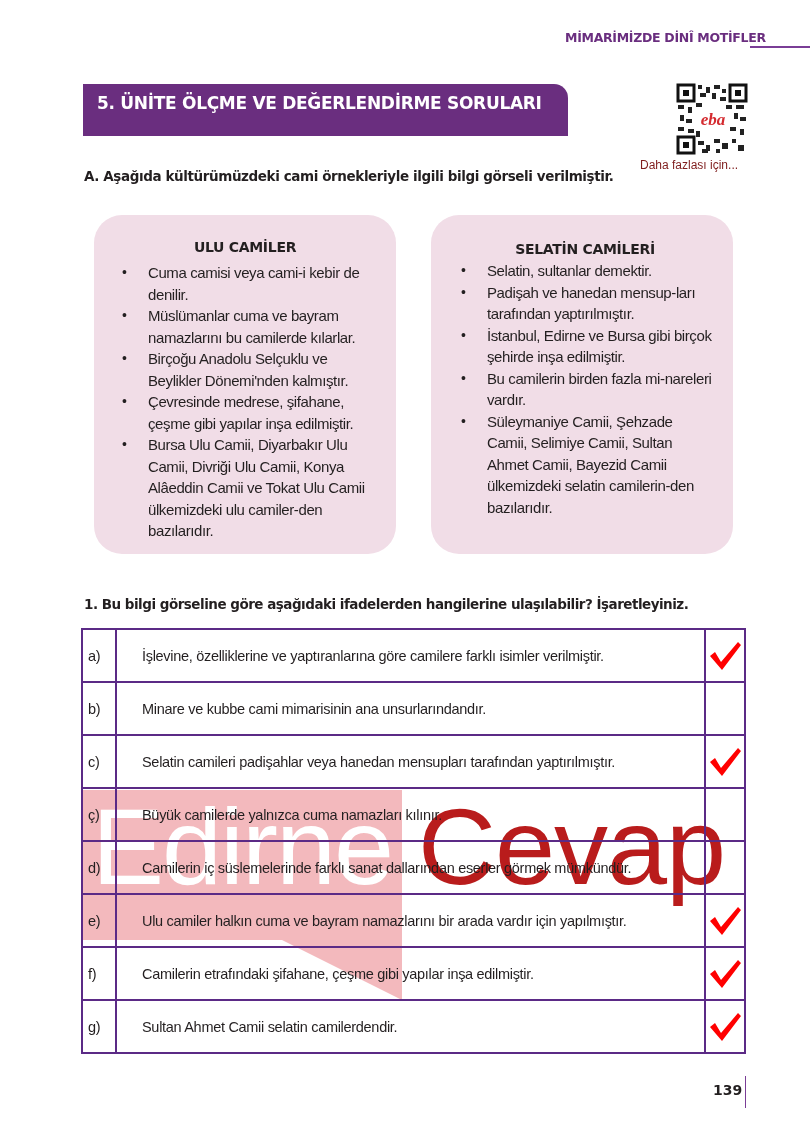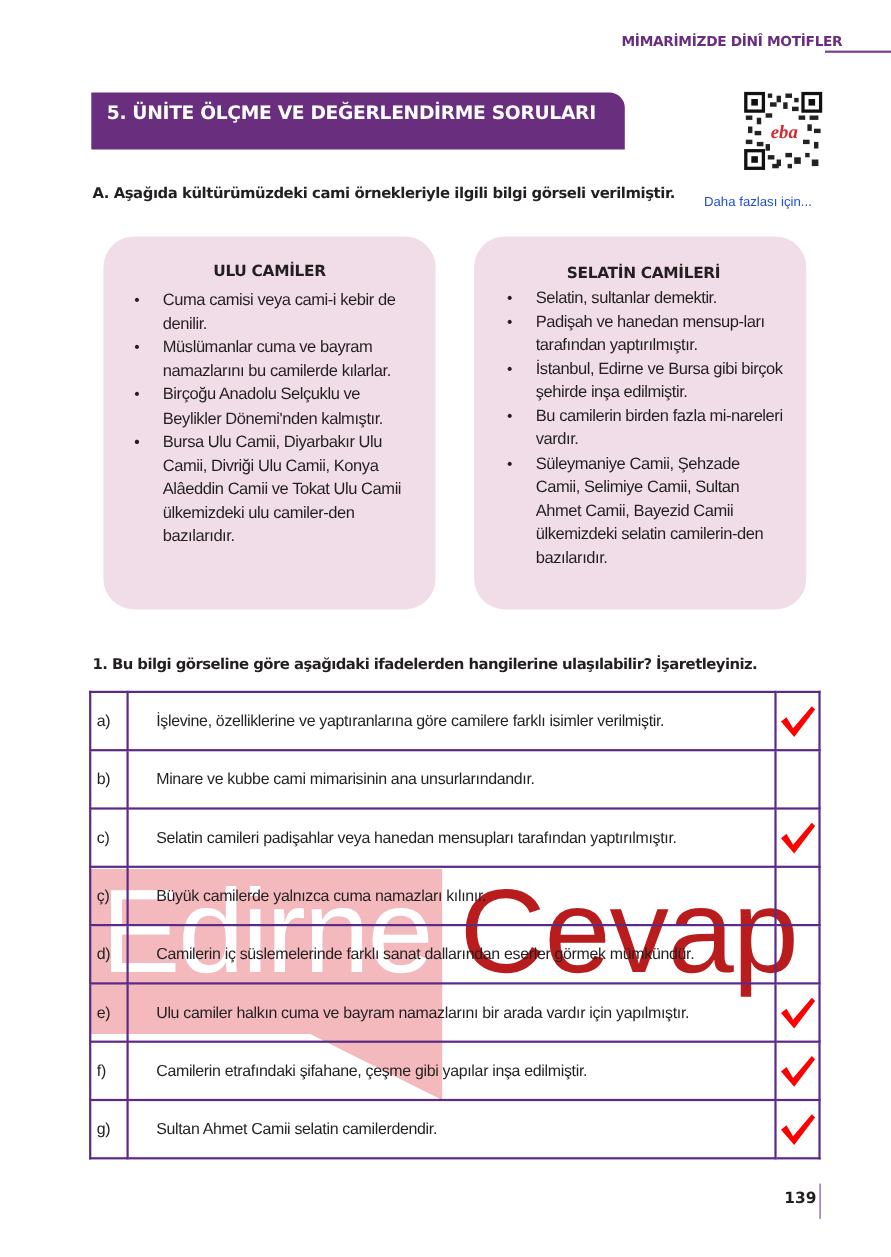--- a/index.html
+++ b/index.html
@@ -5,21 +5,21 @@
   html, body { margin: 0; padding: 0; background: #ffffff; }
   body { width: 810px; height: 1143px; position: relative; overflow: hidden; font-family: "Liberation Sans", "DejaVu Sans", sans-serif; color: #231f20; }
 
   .running-head { position: absolute; top: 30px; left: 565px; font-family: "DejaVu Sans", sans-serif; font-weight: bold; font-size: 12.5px; color: #6a2e7f; letter-spacing: -0.3px; }
   .running-rule { position: absolute; top: 46px; left: 750px; width: 60px; height: 2px; background: #7a3d96; }
 
   .unit-banner { position: absolute; top: 84px; left: 83px; width: 485px; height: 52px; background: #6a2e7f; border-radius: 0 14px 0 0; color: #fff; font-family: "DejaVu Sans", sans-serif; font-weight: bold; font-size: 17px; line-height: 38px; padding-left: 14px; box-sizing: border-box; letter-spacing: -0.3px; }
 
   .qr-block { position: absolute; top: 83px; left: 676px; width: 72px; height: 72px; }
   .qr-block svg { display: block; }
-  .qr-caption { position: absolute; top: 176px; left: 640px; font-size: 12px; color: #1d4ed8; font-family: "Liberation Sans", sans-serif; }
+  .qr-caption { position: absolute; top: 158px; left: 640px; font-size: 12px; color: #7f1d1d; font-family: "Liberation Sans", sans-serif; }
 
   .section-a { position: absolute; top: 168px; left: 84px; font-family: "DejaVu Sans", sans-serif; font-weight: bold; font-size: 13.5px; color: #231f20; letter-spacing: -0.4px; }
 
   .info-box { position: absolute; background: #f1dde7; border-radius: 28px; box-sizing: border-box; }
   .box-ulu { top: 215px; left: 94px; width: 302px; height: 339px; padding: 24px 24px 0 24px; border-radius: 28px; }
   .box-selatin { top: 215px; left: 431px; width: 302px; height: 339px; padding: 24px 20px 0 26px; }
   .box-title { text-align: center; font-family: "DejaVu Sans", sans-serif; font-weight: bold; font-size: 14px; color: #231f20; margin: 0 0 7px 0; letter-spacing: -0.3px; }
   .box-selatin .box-title { margin-top: 2px; margin-bottom: 3px; }
   .bullet-list { list-style: none; margin: 0; padding: 0; }
   .bullet-list li { position: relative; padding-left: 30px; font-size: 15px; line-height: 21.5px; color: #231f20; letter-spacing: -0.4px; }
@@ -97,21 +97,21 @@
 <div class="qr-caption">Daha fazlası için...</div>
 
 <div class="section-a">A. Aşağıda kültürümüzdeki cami örnekleriyle ilgili bilgi görseli verilmiştir.</div>
 
 <div class="info-box box-ulu">
   <div class="box-title">ULU CAMİLER</div>
   <ul class="bullet-list">
     <li><span class="dot">•</span><span>Cuma camisi veya cami-i kebir de denilir.</span></li>
     <li><span class="dot">•</span><span>Müslümanlar cuma ve bayram namazlarını bu camilerde kılarlar.</span></li>
     <li><span class="dot">•</span><span>Birçoğu Anadolu Selçuklu ve Beylikler Dönemi'nden kalmıştır.</span></li>
-    <li><span class="dot">•</span></li>
+    <li><span class="dot">•</span><span>Çevresinde medrese, şifahane, çeşme gibi yapılar inşa edilmiştir.</span></li>
     <li><span class="dot">•</span><span>Bursa Ulu Camii, Diyarbakır Ulu Camii, Divriği Ulu Camii, Konya Alâeddin Camii ve Tokat Ulu Camii ülkemizdeki ulu camiler-den bazılarıdır.</span></li>
   </ul>
 </div>
 
 <div class="info-box box-selatin">
   <div class="box-title">SELATİN CAMİLERİ</div>
   <ul class="bullet-list">
     <li><span class="dot">•</span><span>Selatin, sultanlar demektir.</span></li>
     <li><span class="dot">•</span><span>Padişah ve hanedan mensup-ları tarafından yaptırılmıştır.</span></li>
     <li><span class="dot">•</span><span>İstanbul, Edirne ve Bursa gibi birçok şehirde inşa edilmiştir.</span></li>

